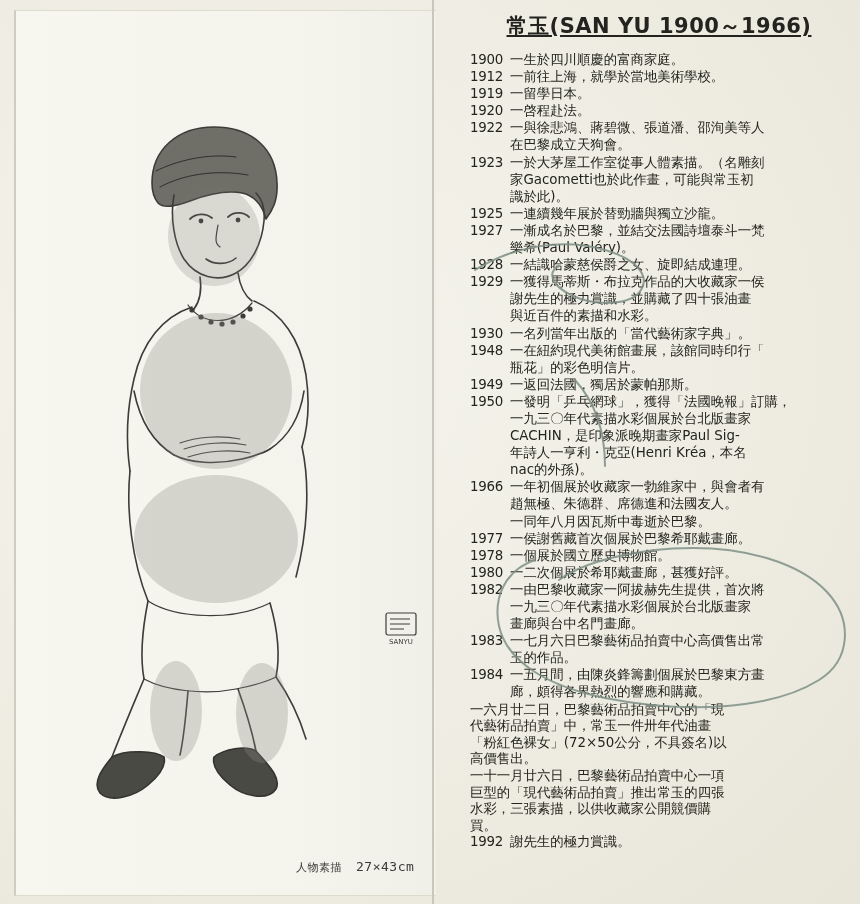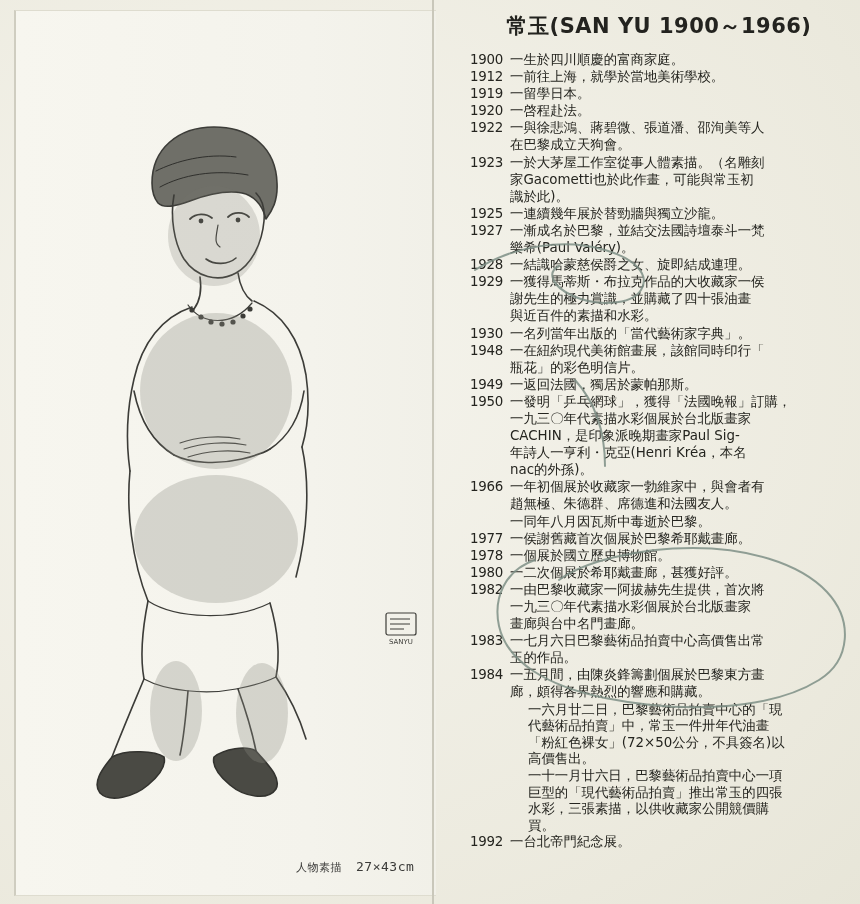--- a/index.html
+++ b/index.html
@@ -66,20 +66,21 @@
     width:378px;
   }
   .title{
     font-size:21px;
     font-weight:bold;
     color:#23231f;
     text-align:center;
     letter-spacing:.5px;
     margin:6px 0 12px 0;
     white-space:nowrap;
+    text-decoration:underline;
   }
   .entries{margin:0;padding:0;list-style:none;}
   .entry{
     display:flex;
     align-items:flex-end;
     font-size:13.4px;
     line-height:16.6px;
     color:#24241f;
     margin-bottom:0.5px;
   }
@@ -89,20 +90,21 @@
     text-align:left;
     letter-spacing:-0.3px;
   }
   .entry .txt{flex:1 1 auto;}
   .entry.cont .yr,.entry.cont .dash{visibility:hidden;}
   .sub{
     display:flex;
     font-size:13.4px;
     line-height:16.6px;
     color:#24241f;
+    flex-direction:column;
   }
   .sub .pad{flex:0 0 auto;width:58px;}
   .sub .txt{flex:1 1 auto;}
 
   
   .scribble{
     position:absolute;
     left:455px;top:150px;
     width:400px;height:600px;
     pointer-events:none;
@@ -387,21 +389,21 @@
           <div class="sub">
             <span class="pad"></span>
             <span class="txt">水彩，三張素描，以供收藏家公開競價購</span>
           </div>
           <div class="sub">
             <span class="pad"></span>
             <span class="txt">買。</span>
           </div>
           <div class="entry">
             <span class="yr">1992</span>
-            <span class="txt">一台北帝門紀念展。</span>
+            <span class="txt">謝先生的極力賞識。</span>
           </div>
         </div>
   </div>
 
   <svg class="scribble" viewBox="0 0 400 600">
     <g fill="none" stroke="#7e8f86" stroke-width="2" stroke-linecap="round" opacity="0.85">
       <path d="M20 120 C60 95 110 88 150 100 C178 108 196 124 186 140
                C176 156 140 156 118 146 C96 136 92 122 104 116"></path>
       <path d="M80 410 C50 420 38 448 44 476 C52 512 92 536 150 548
                C230 564 316 560 364 530 C396 510 398 470 372 442

